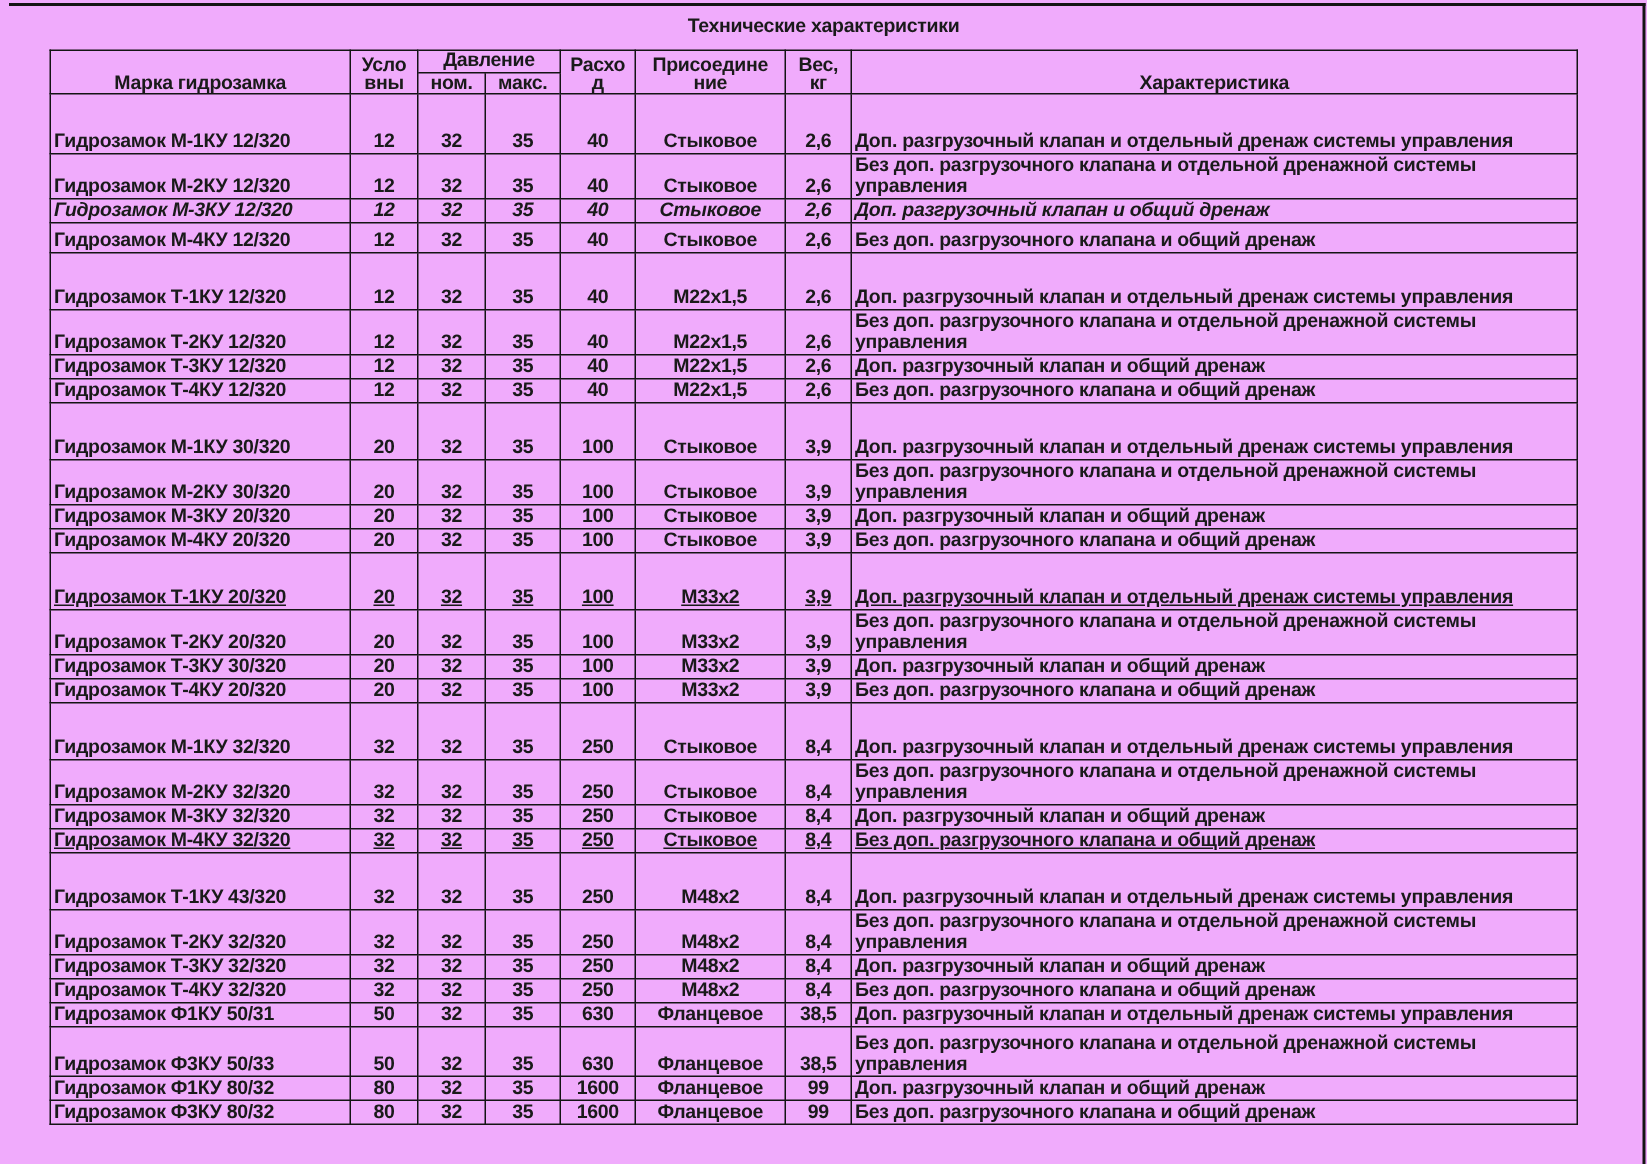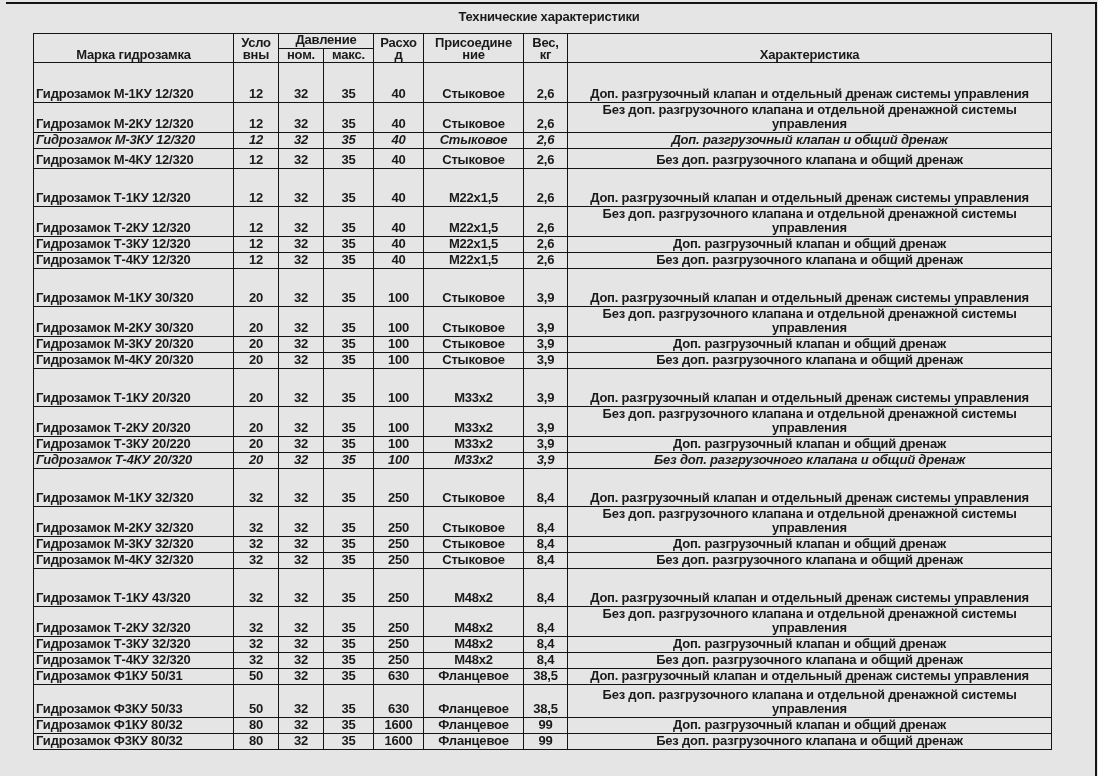--- a/index.html
+++ b/index.html
@@ -1,19 +1,19 @@
 <!DOCTYPE html>
 <html><head>
 <meta charset="utf-8">
 <style>
   html,body{margin:0;padding:0;background:#fff;}
   .page{
     position:relative;
     width:1098px;height:776px;
-    background:#e5e5e5;
+    background:#f0abfc;
     overflow:hidden;
     font-family:"Liberation Sans","DejaVu Sans",sans-serif;
     font-weight:700;
     color:#1a1a1a;
   }
   .frame-top{position:absolute;top:2px;left:6px;right:1px;height:2px;background:#141414;}
   .frame-right{position:absolute;top:2px;right:1px;width:2px;bottom:0;background:#141414;}
   .doc-title{
     position:absolute;top:9px;left:0;width:100%;
     text-align:center;font-size:13px;letter-spacing:-0.2px;
@@ -33,21 +33,21 @@
     padding:0 2px 1px 2px;
     overflow:hidden;
     line-height:14px;
   }
   table.spec th{text-align:center;line-height:11.5px;padding-bottom:2px;}
   th.pre{white-space:pre-line;}
   th.hmark{vertical-align:bottom;}
   th.hchar{vertical-align:middle;}
   td.name{text-align:left;padding-left:5px;white-space:nowrap;}
   td.num{text-align:center;white-space:nowrap;}
-  td.char{text-align:center;white-space:pre-line;line-height:15px;}
+  td.char{text-align:left;white-space:pre-line;line-height:15px;}
   tr.hr1{height:12px;}
   tr.hr2{height:12px;}
 </style>
 </head>
 <body>
 
 <div class="page">
   <div class="frame-top"></div>
   <div class="frame-right"></div>
 
@@ -200,21 +200,21 @@
         <tr style="height: 16px;">
           <td class="name">Гидрозамок М-4КУ 20/320</td>
           <td class="num">20</td>
           <td class="num">32</td>
           <td class="num">35</td>
           <td class="num">100</td>
           <td class="num">Стыковое</td>
           <td class="num">3,9</td>
           <td class="char">Без доп. разгрузочного клапана и общий дренаж</td>
         </tr>
-        <tr style="height: 38px;">
+        <tr style="height: 38px; text-decoration: underline;">
           <td class="name">Гидрозамок Т-1КУ 20/320</td>
           <td class="num">20</td>
           <td class="num">32</td>
           <td class="num">35</td>
           <td class="num">100</td>
           <td class="num">М33х2</td>
           <td class="num">3,9</td>
           <td class="char">Доп. разгрузочный клапан и отдельный дренаж системы управления</td>
         </tr>
         <tr style="height: 30px;">
@@ -222,30 +222,30 @@
           <td class="num">20</td>
           <td class="num">32</td>
           <td class="num">35</td>
           <td class="num">100</td>
           <td class="num">М33х2</td>
           <td class="num">3,9</td>
           <td class="char">Без доп. разгрузочного клапана и отдельной дренажной системы
 управления</td>
         </tr>
         <tr style="height: 15px;">
-          <td class="name">Гидрозамок Т-3КУ 20/220</td>
+          <td class="name">Гидрозамок Т-3КУ 30/320</td>
           <td class="num">20</td>
           <td class="num">32</td>
           <td class="num">35</td>
           <td class="num">100</td>
           <td class="num">М33х2</td>
           <td class="num">3,9</td>
           <td class="char">Доп. разгрузочный клапан и общий дренаж</td>
         </tr>
-        <tr style="height: 16px; font-style: italic;">
+        <tr style="height: 16px;">
           <td class="name">Гидрозамок Т-4КУ 20/320</td>
           <td class="num">20</td>
           <td class="num">32</td>
           <td class="num">35</td>
           <td class="num">100</td>
           <td class="num">М33х2</td>
           <td class="num">3,9</td>
           <td class="char">Без доп. разгрузочного клапана и общий дренаж</td>
         </tr>
         <tr style="height: 38px; margin-left: 48px;">
@@ -272,21 +272,21 @@
         <tr style="height: 15px;">
           <td class="name">Гидрозамок М-3КУ 32/320</td>
           <td class="num">32</td>
           <td class="num">32</td>
           <td class="num">35</td>
           <td class="num">250</td>
           <td class="num">Стыковое</td>
           <td class="num">8,4</td>
           <td class="char">Доп. разгрузочный клапан и общий дренаж</td>
         </tr>
-        <tr style="height: 16px;">
+        <tr style="height: 16px; text-decoration: underline;">
           <td class="name">Гидрозамок М-4КУ 32/320</td>
           <td class="num">32</td>
           <td class="num">32</td>
           <td class="num">35</td>
           <td class="num">250</td>
           <td class="num">Стыковое</td>
           <td class="num">8,4</td>
           <td class="char">Без доп. разгрузочного клапана и общий дренаж</td>
         </tr>
         <tr style="height: 38px;">

